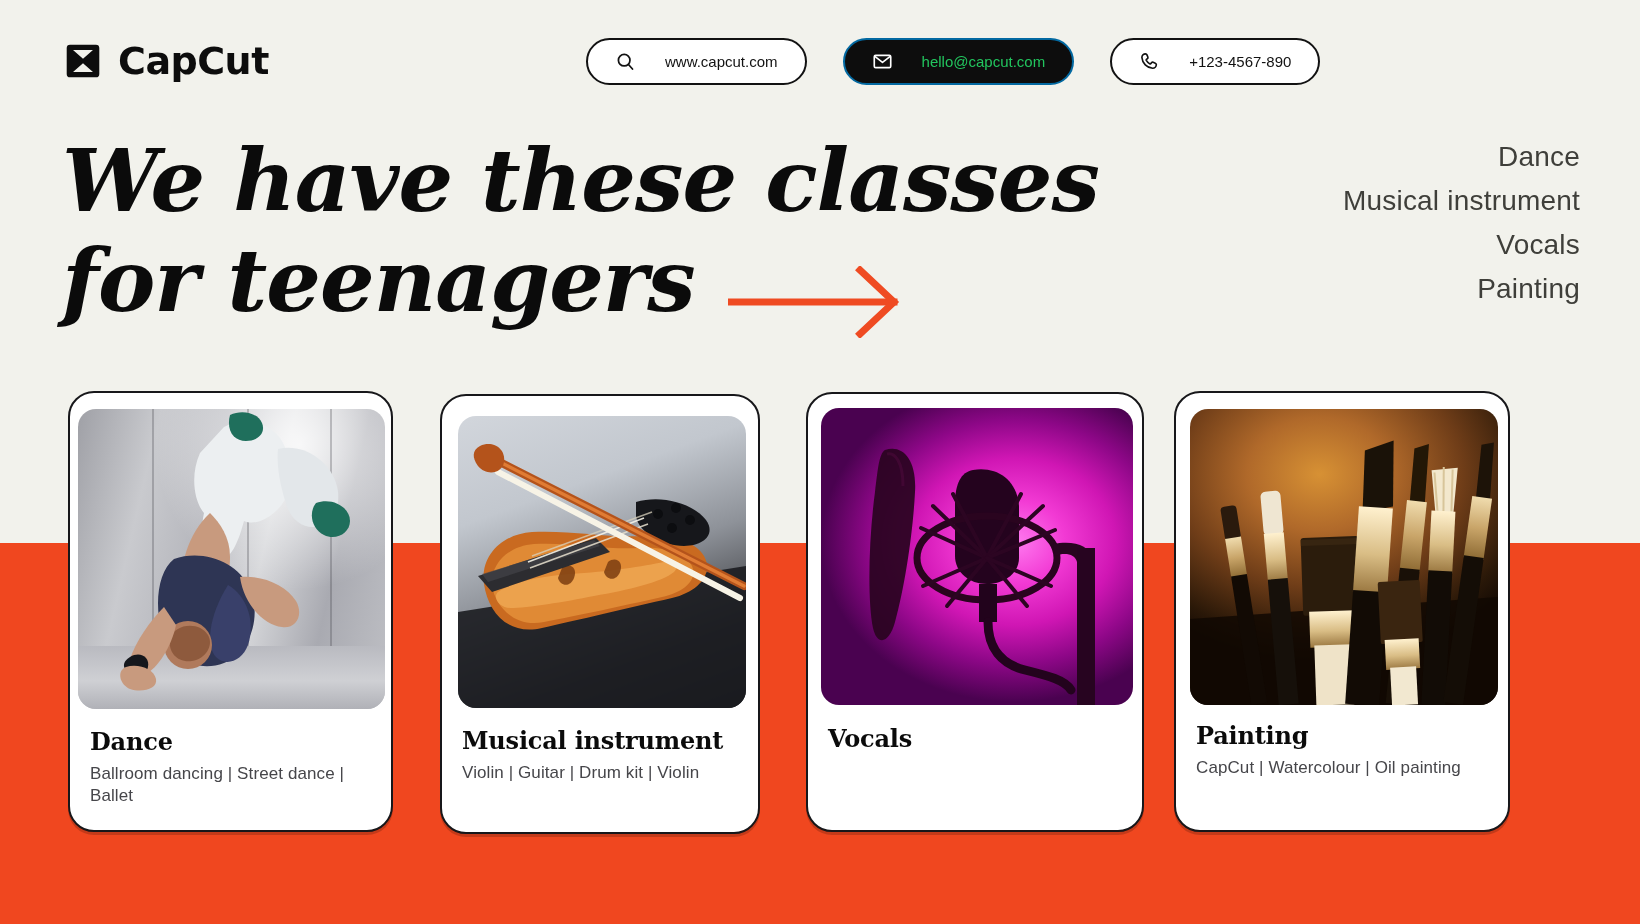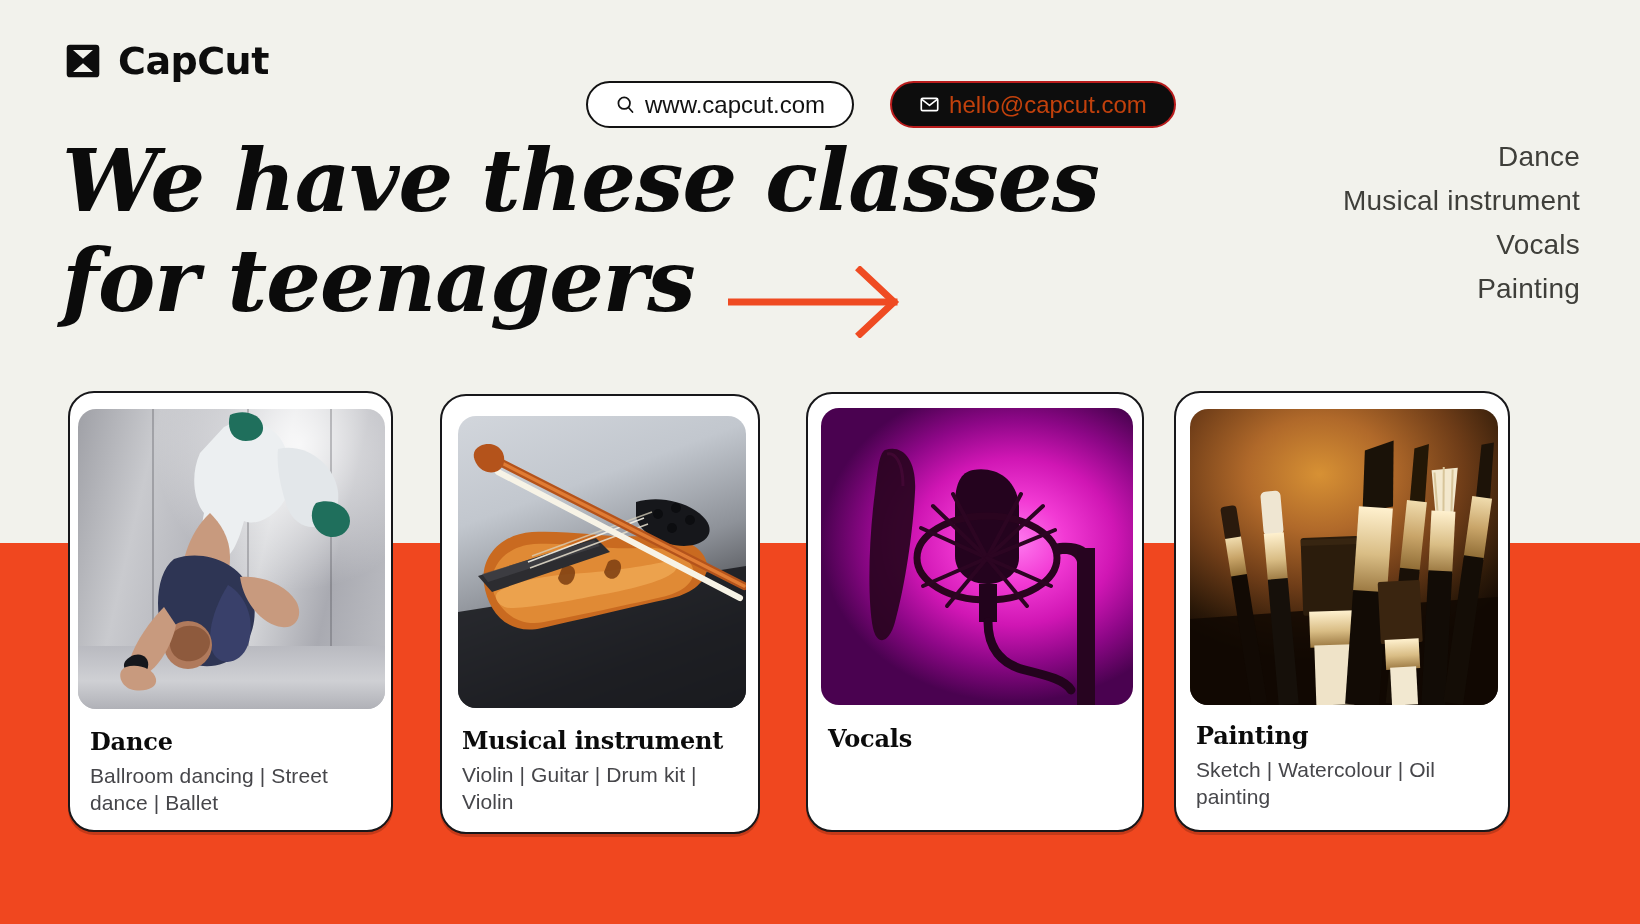--- a/index.html
+++ b/index.html
@@ -30,33 +30,32 @@
     font-family:"DejaVu Sans", sans-serif;
     font-size:38px;font-weight:700;color:#0D0D0D;letter-spacing:-0.5px;
     line-height:1;
   }
 
   .pills{
     position:absolute;left:586px;top:38px;
     display:flex;align-items:center;gap:36px;
   }
   .pill{
-    display:flex;align-items:center;gap:9px;
+    display:flex;align-items:center;gap:29px;
     height:47px;box-sizing:border-box;
     border-radius:28px;
     padding:0 27px;
-    font-size:24px;
+    font-size:15px;
     white-space:nowrap;
-    margin-top:43px;
   }
   .pill.light{
     background:#FFFFFF;border:2px solid #121212;color:#121212;
   }
   .pill.dark{
-    background:#0D0D0D;border:2px solid #b91c1c;color:#c2410c;
+    background:#0D0D0D;border:2px solid #0369a1;color:#22c55e;
   }
   .pill svg{display:block;flex:0 0 auto;}
   .pill-label{line-height:1;}
 
   
   .headline{
     position:absolute;left:62px;top:131px;width:1100px;
     font-family:"DejaVu Serif","Liberation Serif",serif;
     font-weight:700;
     font-size:86px;
@@ -103,21 +102,21 @@
   .card-title{
     font-family:"DejaVu Serif","Liberation Serif",serif;
     font-weight:700;
     font-size:24px;
     color:#0B0B0B;
     letter-spacing:-0.2px;
     margin:0 0 8px 0;
     line-height:1.1;
   }
   .card-desc{
-    font-size:21px;
+    font-size:17px;
     color:#46464A;
     line-height:1.28;
     letter-spacing:.1px;
   }
 
   
   .img-dance{
     background:
       radial-gradient(circle at 72% 12%, rgba(255,255,255,.85) 0%, rgba(255,255,255,0) 42%),
       linear-gradient(103deg,#9fa0a6 0%,#c9cace 22%,#b6b7bd 40%,#d6d7da 58%,#a9aab1 78%,#bfc0c5 100%);
@@ -185,20 +184,28 @@
     <div class="pill dark">
       <span>
         <svg width="21" height="21" viewBox="0 0 24 24" fill="none" stroke="#FFFFFF" stroke-width="1.9" stroke-linecap="round" stroke-linejoin="round">
           <rect x="2.6" y="5" width="18.8" height="14" rx="1.6"></rect>
           <path d="M3.2 6.2 12 13 20.8 6.2"></path>
         </svg>
       </span>
       <span class="pill-label">hello@capcut.com</span>
     </div>
 
+    <div class="pill light">
+      <span>
+        <svg width="21" height="21" viewBox="0 0 24 24" fill="none" stroke="#121212" stroke-width="1.9" stroke-linecap="round" stroke-linejoin="round">
+          <path d="M7.5 3.2c.8 0 1.3.5 1.6 1.2l1 2.4c.3.7.1 1.4-.4 1.8l-1.2 1c-.3.3-.4.7-.2 1.1a12.6 12.6 0 0 0 4 4c.4.2.8.1 1.1-.2l1-1.2c.5-.5 1.2-.6 1.8-.4l2.4 1c.7.3 1.2.9 1.2 1.6 0 2.3-1.9 4.2-4.2 4.2A13.4 13.4 0 0 1 3.3 7.4c0-2.3 1.9-4.2 4.2-4.2z"></path>
+        </svg>
+      </span>
+      <span class="pill-label">+123-4567-890</span>
+    </div>
 
   </div>
 </div>
 
 <div class="headline">We have these classes
 for teenagers</div>
 
 <div class="arrow">
   <svg width="172" height="72" viewBox="0 0 172 72" fill="none" stroke="#EF4B22" stroke-width="7" stroke-linecap="square" stroke-linejoin="miter">
     <line x1="2" y1="36" x2="166" y2="36"></line>
@@ -411,17 +418,17 @@
 
         <g transform="rotate(-3 212 218)">
           <rect x="190" y="172" width="42" height="62" rx="2" fill="#3a2510"></rect>
           <rect x="194" y="230" width="34" height="30" fill="url(#ferl)"></rect>
           <rect x="198" y="258" width="26" height="38" fill="#f2e8d0"></rect>
         </g>
       </svg>
     </div>
     <div class="card-body" style="top:330px;">
       <div class="card-title">Painting</div>
-      <div class="card-desc">Sketch | Watercolour | Oil painting</div>
+      <div class="card-desc">CapCut | Watercolour | Oil painting</div>
     </div>
   </div>
 
 </div>
 
 </body></html>

